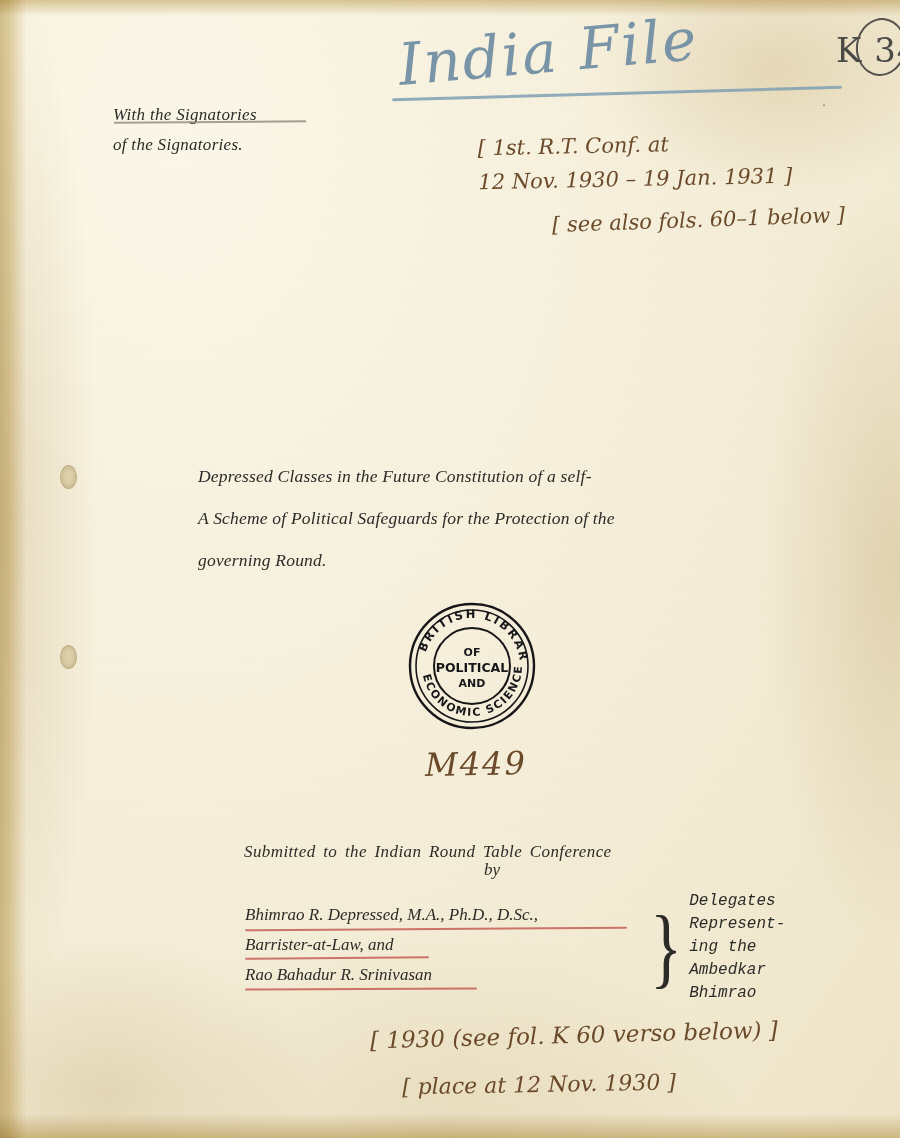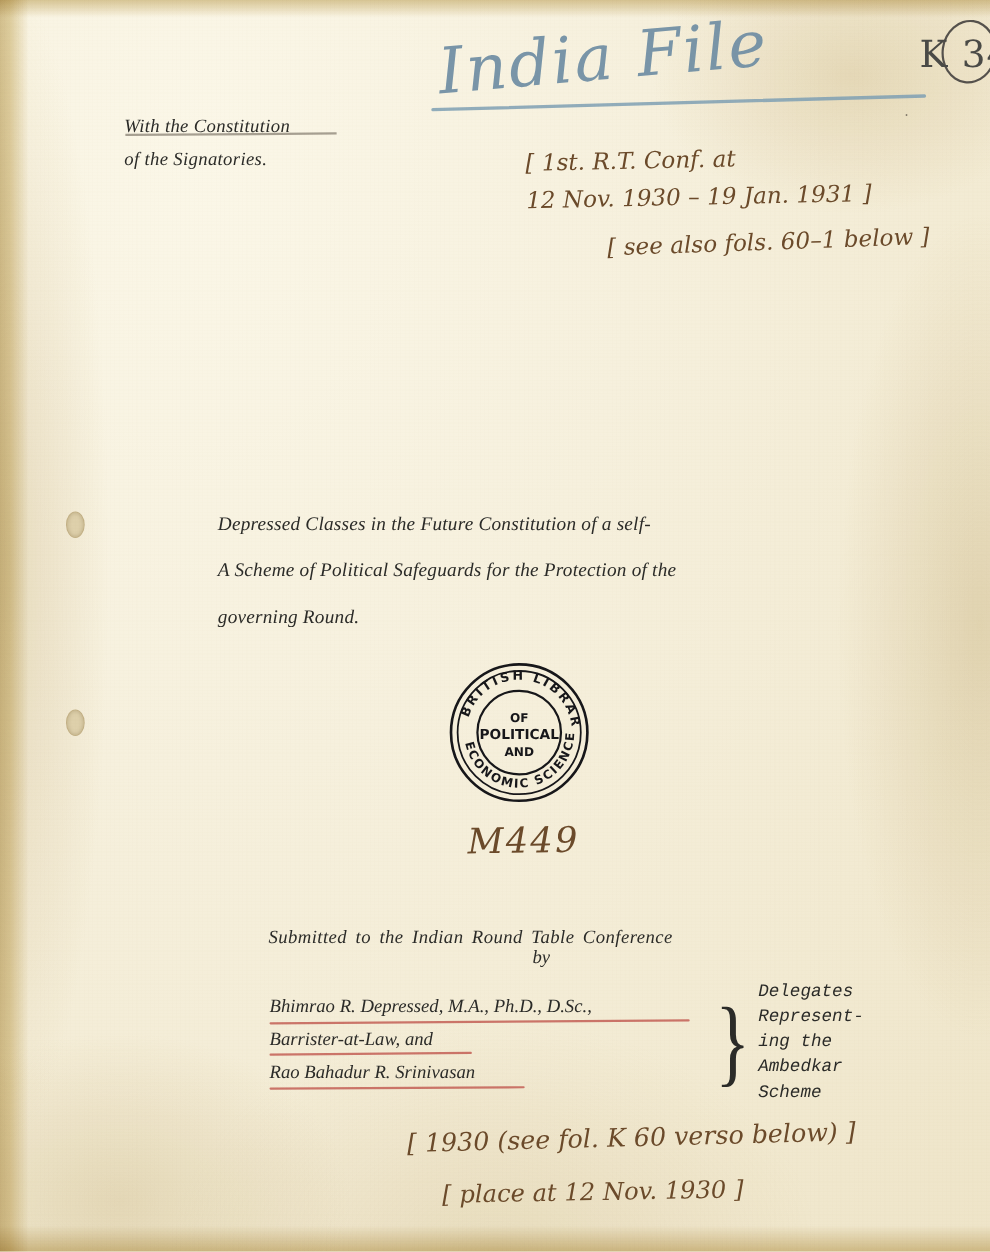--- a/index.html
+++ b/index.html
@@ -293,21 +293,21 @@
   <div id="paper-base"></div>
   <div id="paper-stains"></div>
   <div id="left-edge"></div>
   <div id="top-edge"></div>
   <div id="bottom-edge"></div>
 
   <div class="punch-hole" id="hole-top"></div>
   <div class="punch-hole" id="hole-bottom"></div>
 
   <div class="printed" id="compliments">
-    <span class="line">With the Constitution</span>
+    <span class="line">With the Signatories</span>
     <span class="line">of the Signatories.</span>
   </div>
   <div id="pencil-u-1"></div>
 
   <div class="hand" id="hw-india">India File</div>
   <div id="blue-underline"></div>
 
   <div id="k-circle"></div>
   <div class="hand" id="hw-k34">K 34</div>
   <div id="pencil-tick">·</div>
@@ -359,21 +359,21 @@
   <div class="red-underline" id="red-u-2"></div>
   <div class="red-underline" id="red-u-3"></div>
 
   <div id="delegates-wrap">
     <div id="brace">}</div>
     <div id="delegates-text">
       <span class="line">Delegates</span>
       <span class="line">Represent-</span>
       <span class="line">ing the</span>
       <span class="line">Ambedkar</span>
-      <span class="line">Scheme</span>
+      <span class="line">Bhimrao</span>
     </div>
   </div>
 
   <div class="hand ink-brown" id="hw-1930">[ 1930 (see fol. K 60 verso below) ]</div>
   <div class="hand ink-brown" id="hw-place">[ place at 12 Nov. 1930 ]</div>
 
   <div id="grain"></div>
 </div>
 
 </body></html>

